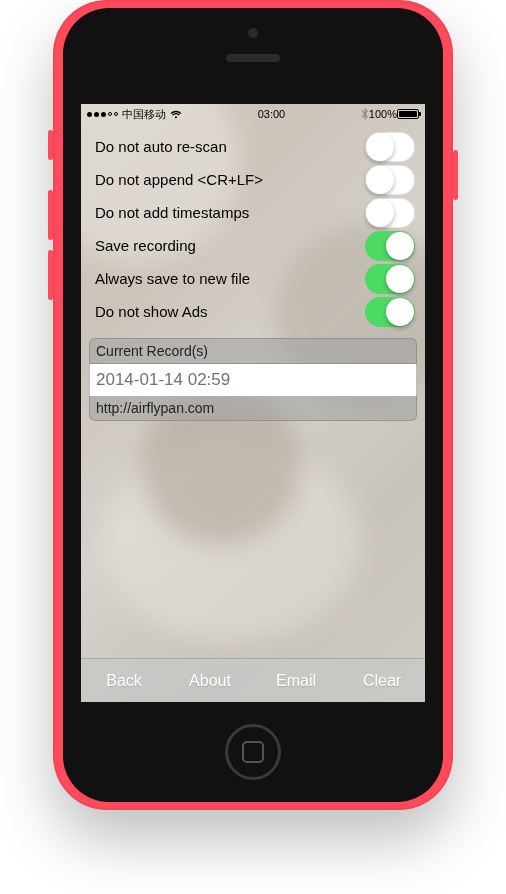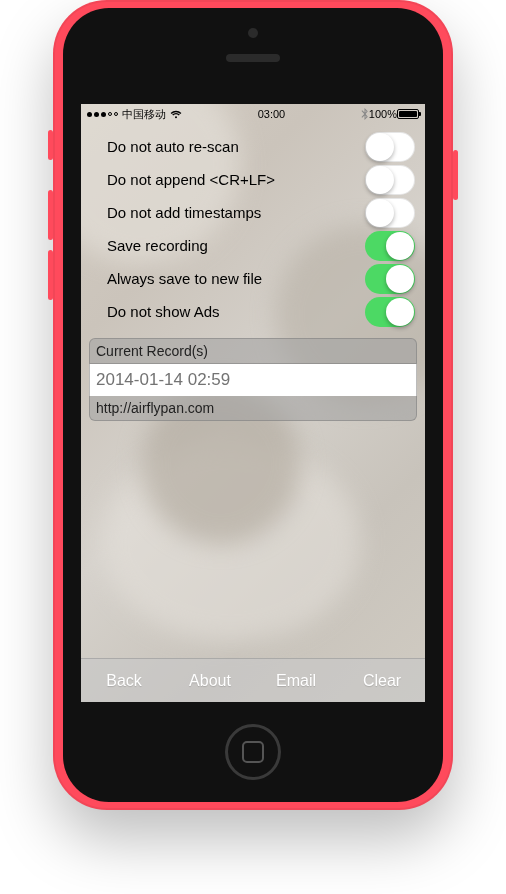--- a/index.html
+++ b/index.html
@@ -48,21 +48,21 @@
   .wifi svg { display:block; }
   .bt { width: 8px; height: 12px; }
   .batt-wrap { display:flex; align-items:center; gap:2px; }
   .batt { width: 22px; height: 10px; border: 1px solid #000; border-radius: 2px; position: relative; }
   .batt::after { content:""; position:absolute; right:-3px; top:2px; width:2px; height:4px; background:#000; border-radius:0 1px 1px 0;}
   .batt .fill { position:absolute; left:1px; top:1px; bottom:1px; right:1px; background:#000; border-radius:1px;}
 
   
   .settings { padding: 6px 10px 4px 14px; }
   .row { display: flex; align-items: center; height: 33px; }
-  .row .lbl { flex: 1; font-size: 15px; color: #000; margin-left: 12px; }
+  .row .lbl { flex: 1; font-size: 15px; color: #000; }
   .switch { width: 50px; height: 30px; border-radius: 15px; position: relative; background: #fff; box-shadow: inset 0 0 0 1px rgba(0,0,0,0.1); cursor: pointer; }
   .switch .knob { position: absolute; width: 28px; height: 28px; background: #fff; border-radius: 50%; top: 1px; left: 1px; box-shadow: 0 2px 4px rgba(0,0,0,0.3); transition: none; }
   .switch.on { background: #4cd964; box-shadow: none; }
   .switch.on .knob { left: 21px; }
 
   
   .records { margin: 6px 8px 0 8px; }
   .rec-header, .rec-footer {
     background: rgba(160,160,160,0.55);
     border: 1px solid rgba(120,120,120,0.5);

